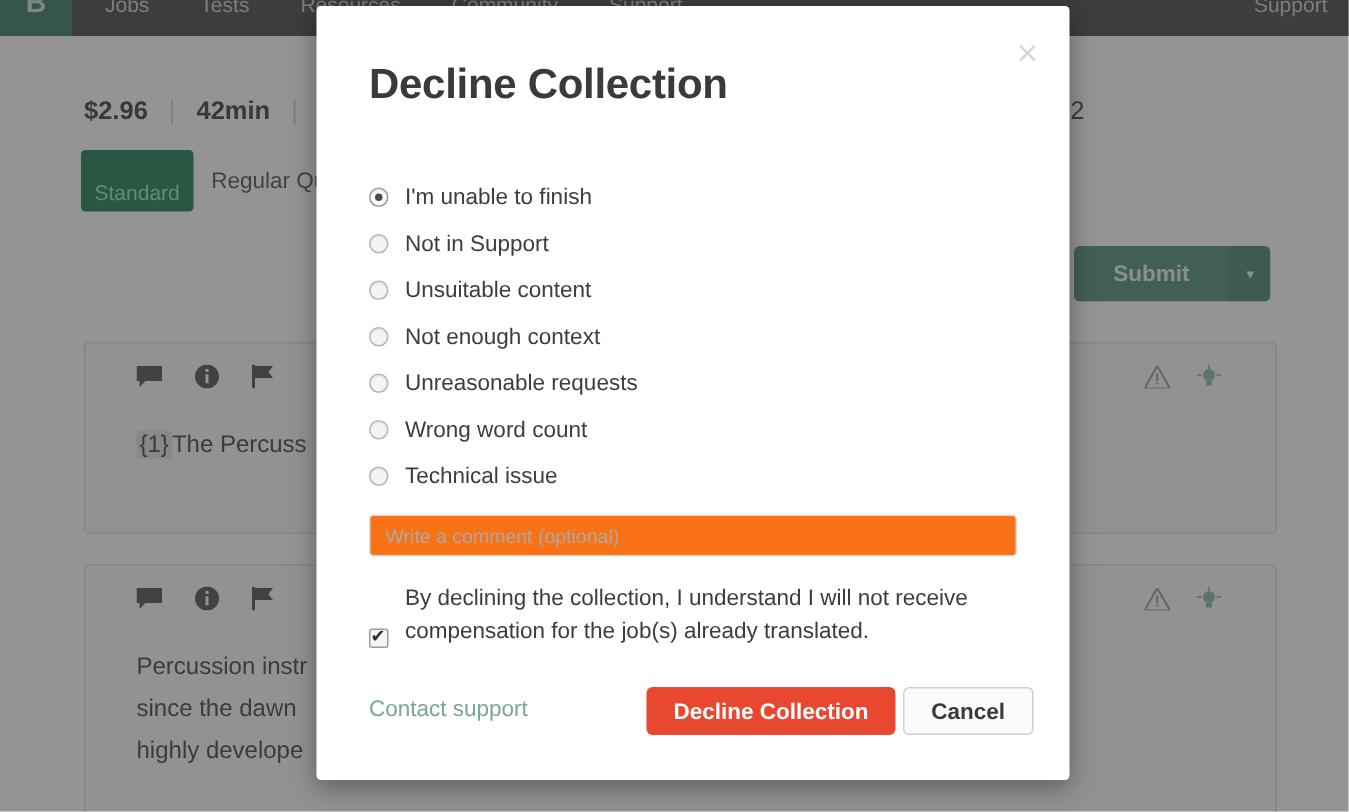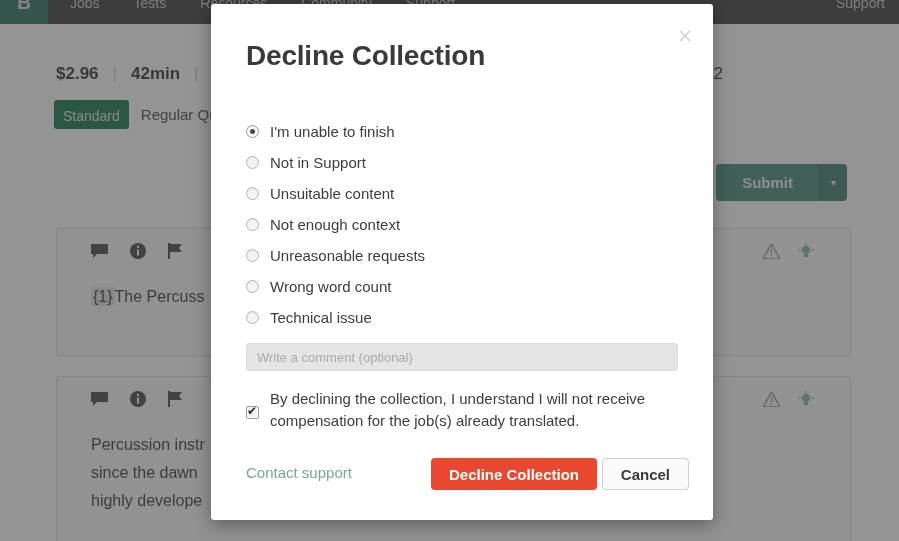--- a/index.html
+++ b/index.html
@@ -53,23 +53,23 @@
     font-size: 17px; font-weight: bold; color: #333;
   }
   .meta-sep { color: #cfcfcf; font-weight: normal; }
 
   .badge-row {
     position: absolute; left: 54px; top: 58px;
     display: flex; align-items: center; gap: 12px;
   }
   .badge {
     background: #14784e;
-    color: #e5e5e5;
+    color: #86efac;
     font-size: 14px;
-    padding: 8px 9px 5px 9px;
+    padding: 20px 9px 5px 9px;
     border-radius: 3px;
   }
   .badge-text { font-size: 15px; color: #4a4a4a; }
 
   .toolbar {
     position: absolute; left: 62px; top: 112px;
     display: flex; gap: 26px;
   }
   .tool {
     display: flex; flex-direction: column; align-items: center;
@@ -183,31 +183,31 @@
     width: 5px; height: 5px; border-radius: 50%;
     background: #4a4a4a;
   }
   .opt-label { font-size: 15px; color: #3d3d3d; }
   #comment-input {
     position: absolute;
     left: 35px; top: 339px;
     width: 432px; height: 28px;
     border: 1px solid #dcdcdc;
     border-radius: 3px;
-    background: #e5e5e5;
+    background: #f97316;
     font-size: 13px;
     color: #444;
     padding: 4px 10px;
     font-family: "Liberation Sans", sans-serif;
   }
   #comment-input::placeholder { color: #a9a9a9; }
 
   .agree {
     position: absolute; left: 35px; top: 384px; right: 34px;
-    display: flex; align-items: center;
+    display: flex; align-items: flex-end;
   }
   .chk {
     width: 13px; height: 13px;
     border: 1px solid #9c9c9c;
     background: #f6f6f6;
     margin-right: 11px; margin-top: 4px;
     flex: 0 0 auto;
     position: relative;
     border-radius: 2px;
   }

